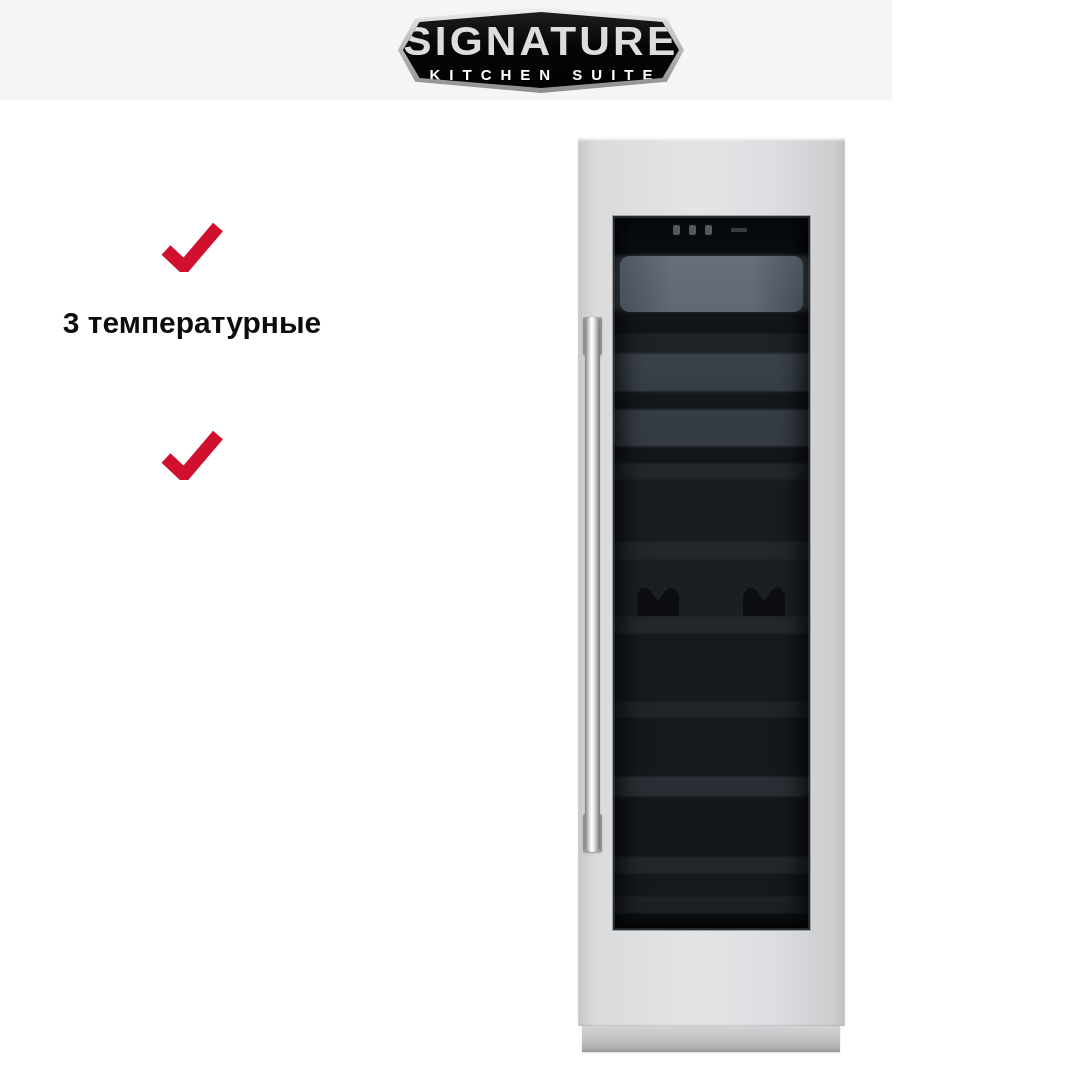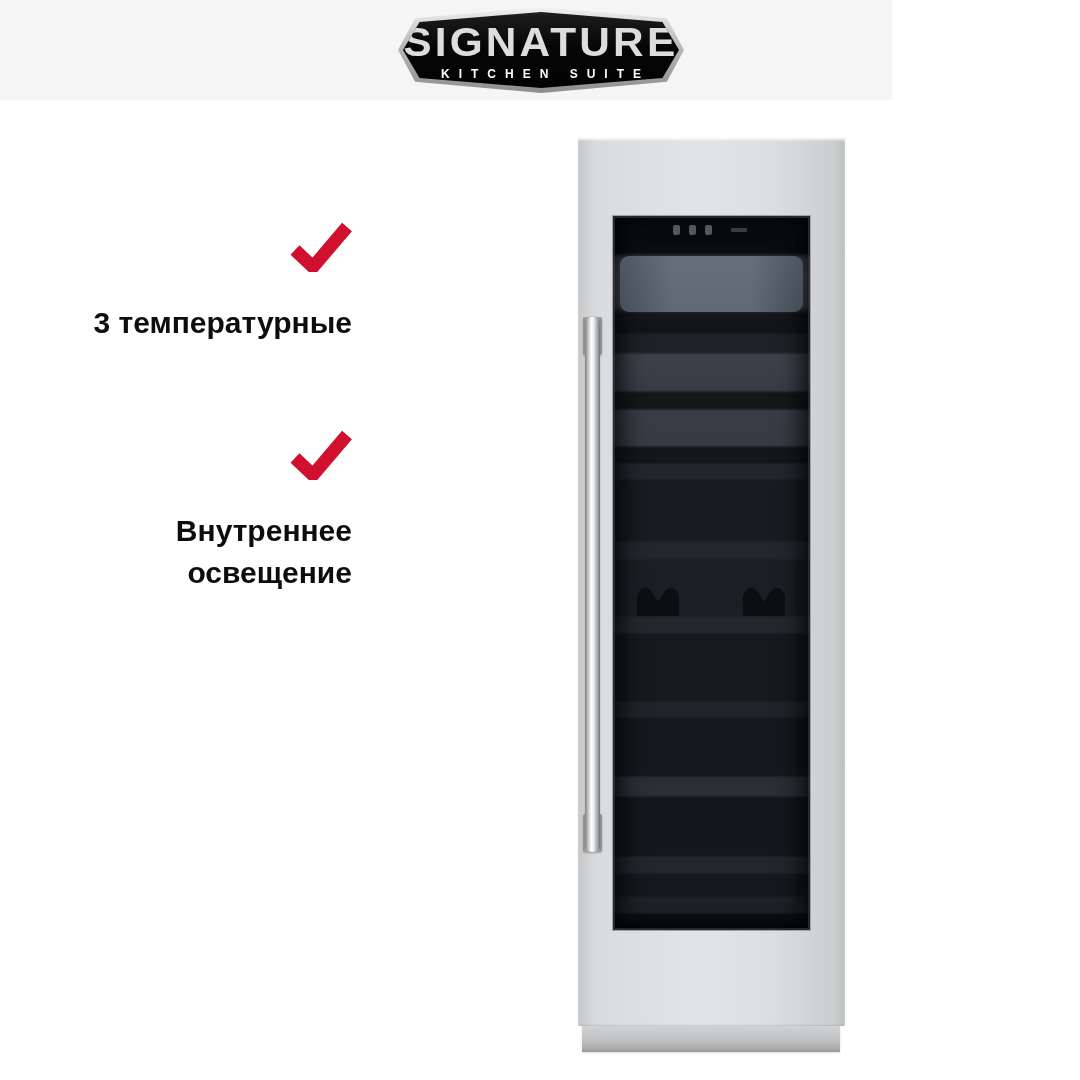--- a/index.html
+++ b/index.html
@@ -37,36 +37,36 @@
     color: #dddddd;
     font-size: 40px;
     font-weight: 700;
     letter-spacing: 3px;
     transform: scaleX(1.06);
     line-height: 1;
     margin-top: 2px;
   }
   .logo-subtitle {
     color: #ffffff;
-    font-size: 12px;
+    font-size: 15px;
     font-weight: 700;
     letter-spacing: 9px;
     text-indent: 9px;
     line-height: 1;
     margin-top: 6px;
   }
 
   
   .features {
     position: absolute;
     left: 32px; top: 222px;
     width: 320px;
     text-align: center;
   }
-  .feature-item { margin: 0; text-align: right; }
+  .feature-item { margin: 0; }
   .feature-item + .feature-item { margin-top: 86px; }
   .feature-check { display: inline-block; width: 62px; height: 50px; }
   .feature-text {
     margin-top: 26px;
     color: #0d0d0d;
     font-size: 30px;
     font-weight: 700;
     line-height: 42px;
   }
 
@@ -217,24 +217,20 @@
         <div>3 температурные</div>
       </div>
     </div>
 
     <div class="feature-item">
       <span class="feature-check">
         <svg width="62" height="50" viewBox="0 0 62 50" xmlns="http://www.w3.org/2000/svg">
           <path d="M5 28 L23 45 L57 5" fill="none" stroke="#d10f2f" stroke-width="13"></path>
         </svg>
       </span>
-      <div class="feature-text">
-        <div>Внутреннее</div>
-        <div>освещение</div>
-      </div>
     </div>
 
   </div>
 
   <div class="fridge">
     <div class="glass">
       <div class="control-display">
         <span class="display-dot"></span>
         <span class="display-dot"></span>
         <span class="display-dot"></span>

